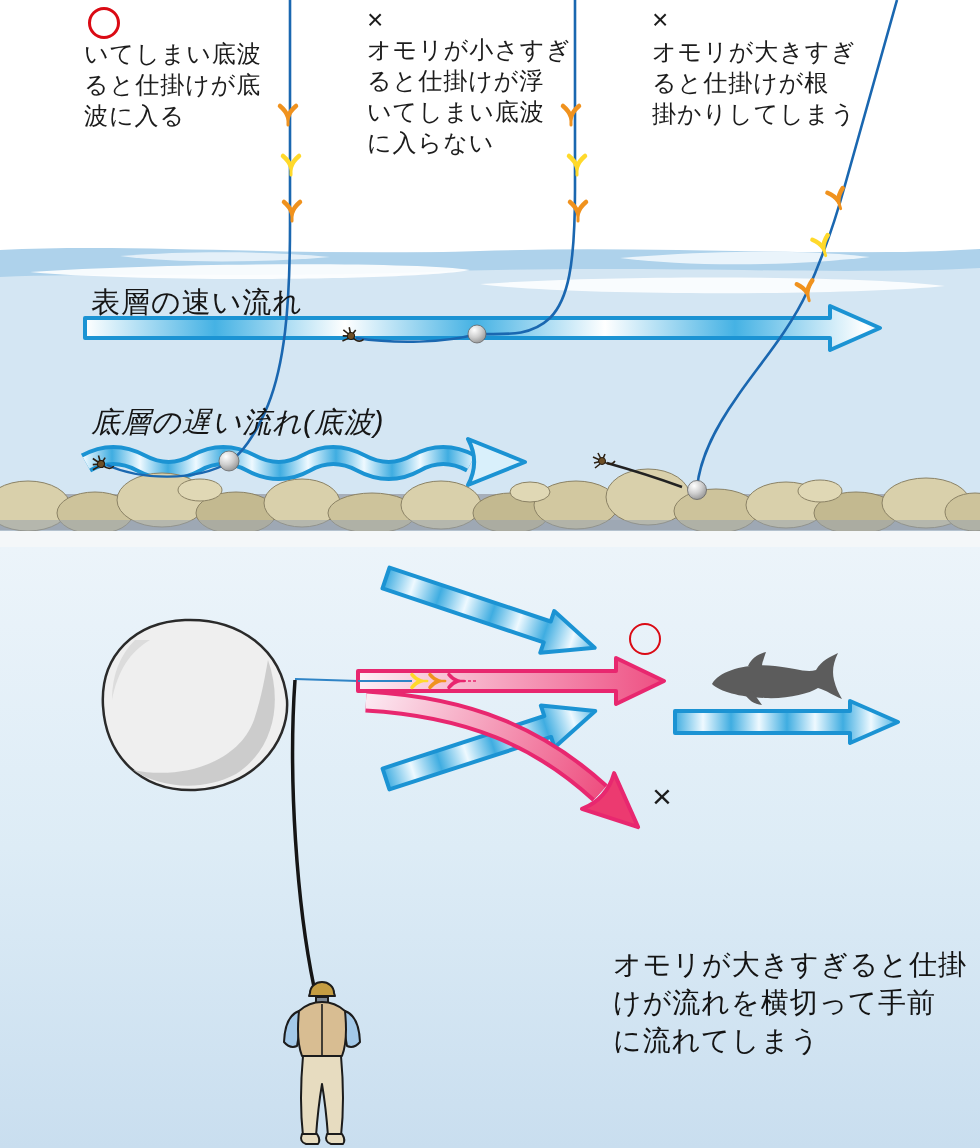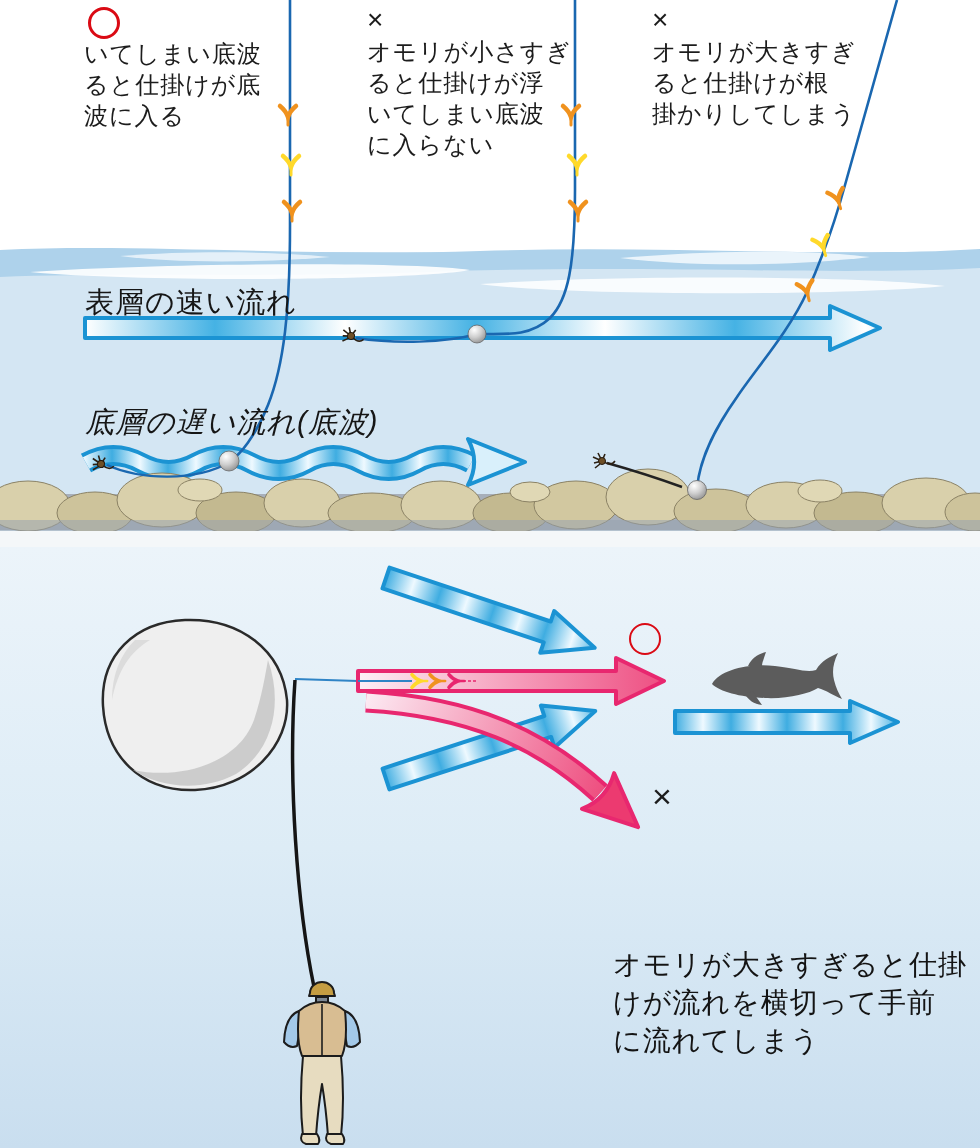--- a/index.html
+++ b/index.html
@@ -3,21 +3,21 @@
 <meta charset="utf-8">
 <style>
   html,body{margin:0;padding:0;background:#fff;}
   .stage{position:relative;width:980px;height:1148px;background:#ffffff;overflow:hidden;
          font-family:"Liberation Sans","DejaVu Sans",sans-serif;color:#1c1c1c;}
   .scene{position:absolute;left:0;top:0;z-index:1;}
   .txt{position:absolute;z-index:3;white-space:pre-line;letter-spacing:1px;line-height:31px;
        font-size:24px;color:#1c1c1c;}
   .mark-x{position:absolute;z-index:3;font-size:28px;line-height:28px;color:#1c1c1c;}
   .ring{position:absolute;z-index:3;border:3px solid #da0a14;border-radius:50%;background:transparent;}
-  .label{position:absolute;z-index:3;font-size:29px;letter-spacing:1px;color:#161616;}
+  .label{position:absolute;z-index:3;font-size:29px;letter-spacing:1px;color:#161616;margin-left:6px;}
   .caption{position:absolute;z-index:3;white-space:pre-line;font-size:28px;line-height:38px;
            letter-spacing:1px;color:#141414;}
 </style>
 </head>
 <body>
 
 <div class="stage">
 
   <svg class="scene" width="980" height="1148" viewBox="0 0 980 1148">
     <defs>
@@ -189,21 +189,21 @@
       <path d="M327,1134 q-3,8 4,10 h12 q3,-4 -1,-10 Z" fill="#e7dcc0"></path>
     </g>
   </svg>
 
   <div class="ring" style="left:88px;top:7px;width:26px;height:26px;"></div>
   <div class="txt" style="left:84px;top:38px;">いてしまい底波
 ると仕掛けが底
 波に入る</div>
 
   <div class="mark-x" style="left:367px;top:6px;">×</div>
-  <div class="txt" style="left:367px;top:36px;">オモリが小さすぎ
+  <div class="txt" style="left:367px;top:36px;font-family:Liberation Mono, monospace;">オモリが小さすぎ
 ると仕掛けが浮
 いてしまい底波
 に入らない</div>
 
   <div class="mark-x" style="left:652px;top:6px;">×</div>
   <div class="txt" style="left:652px;top:36px;">オモリが大きすぎ
 ると仕掛けが根
 掛かりしてしまう</div>
 
   <div class="label" style="left:85px;top:283px;">表層の速い流れ</div>

